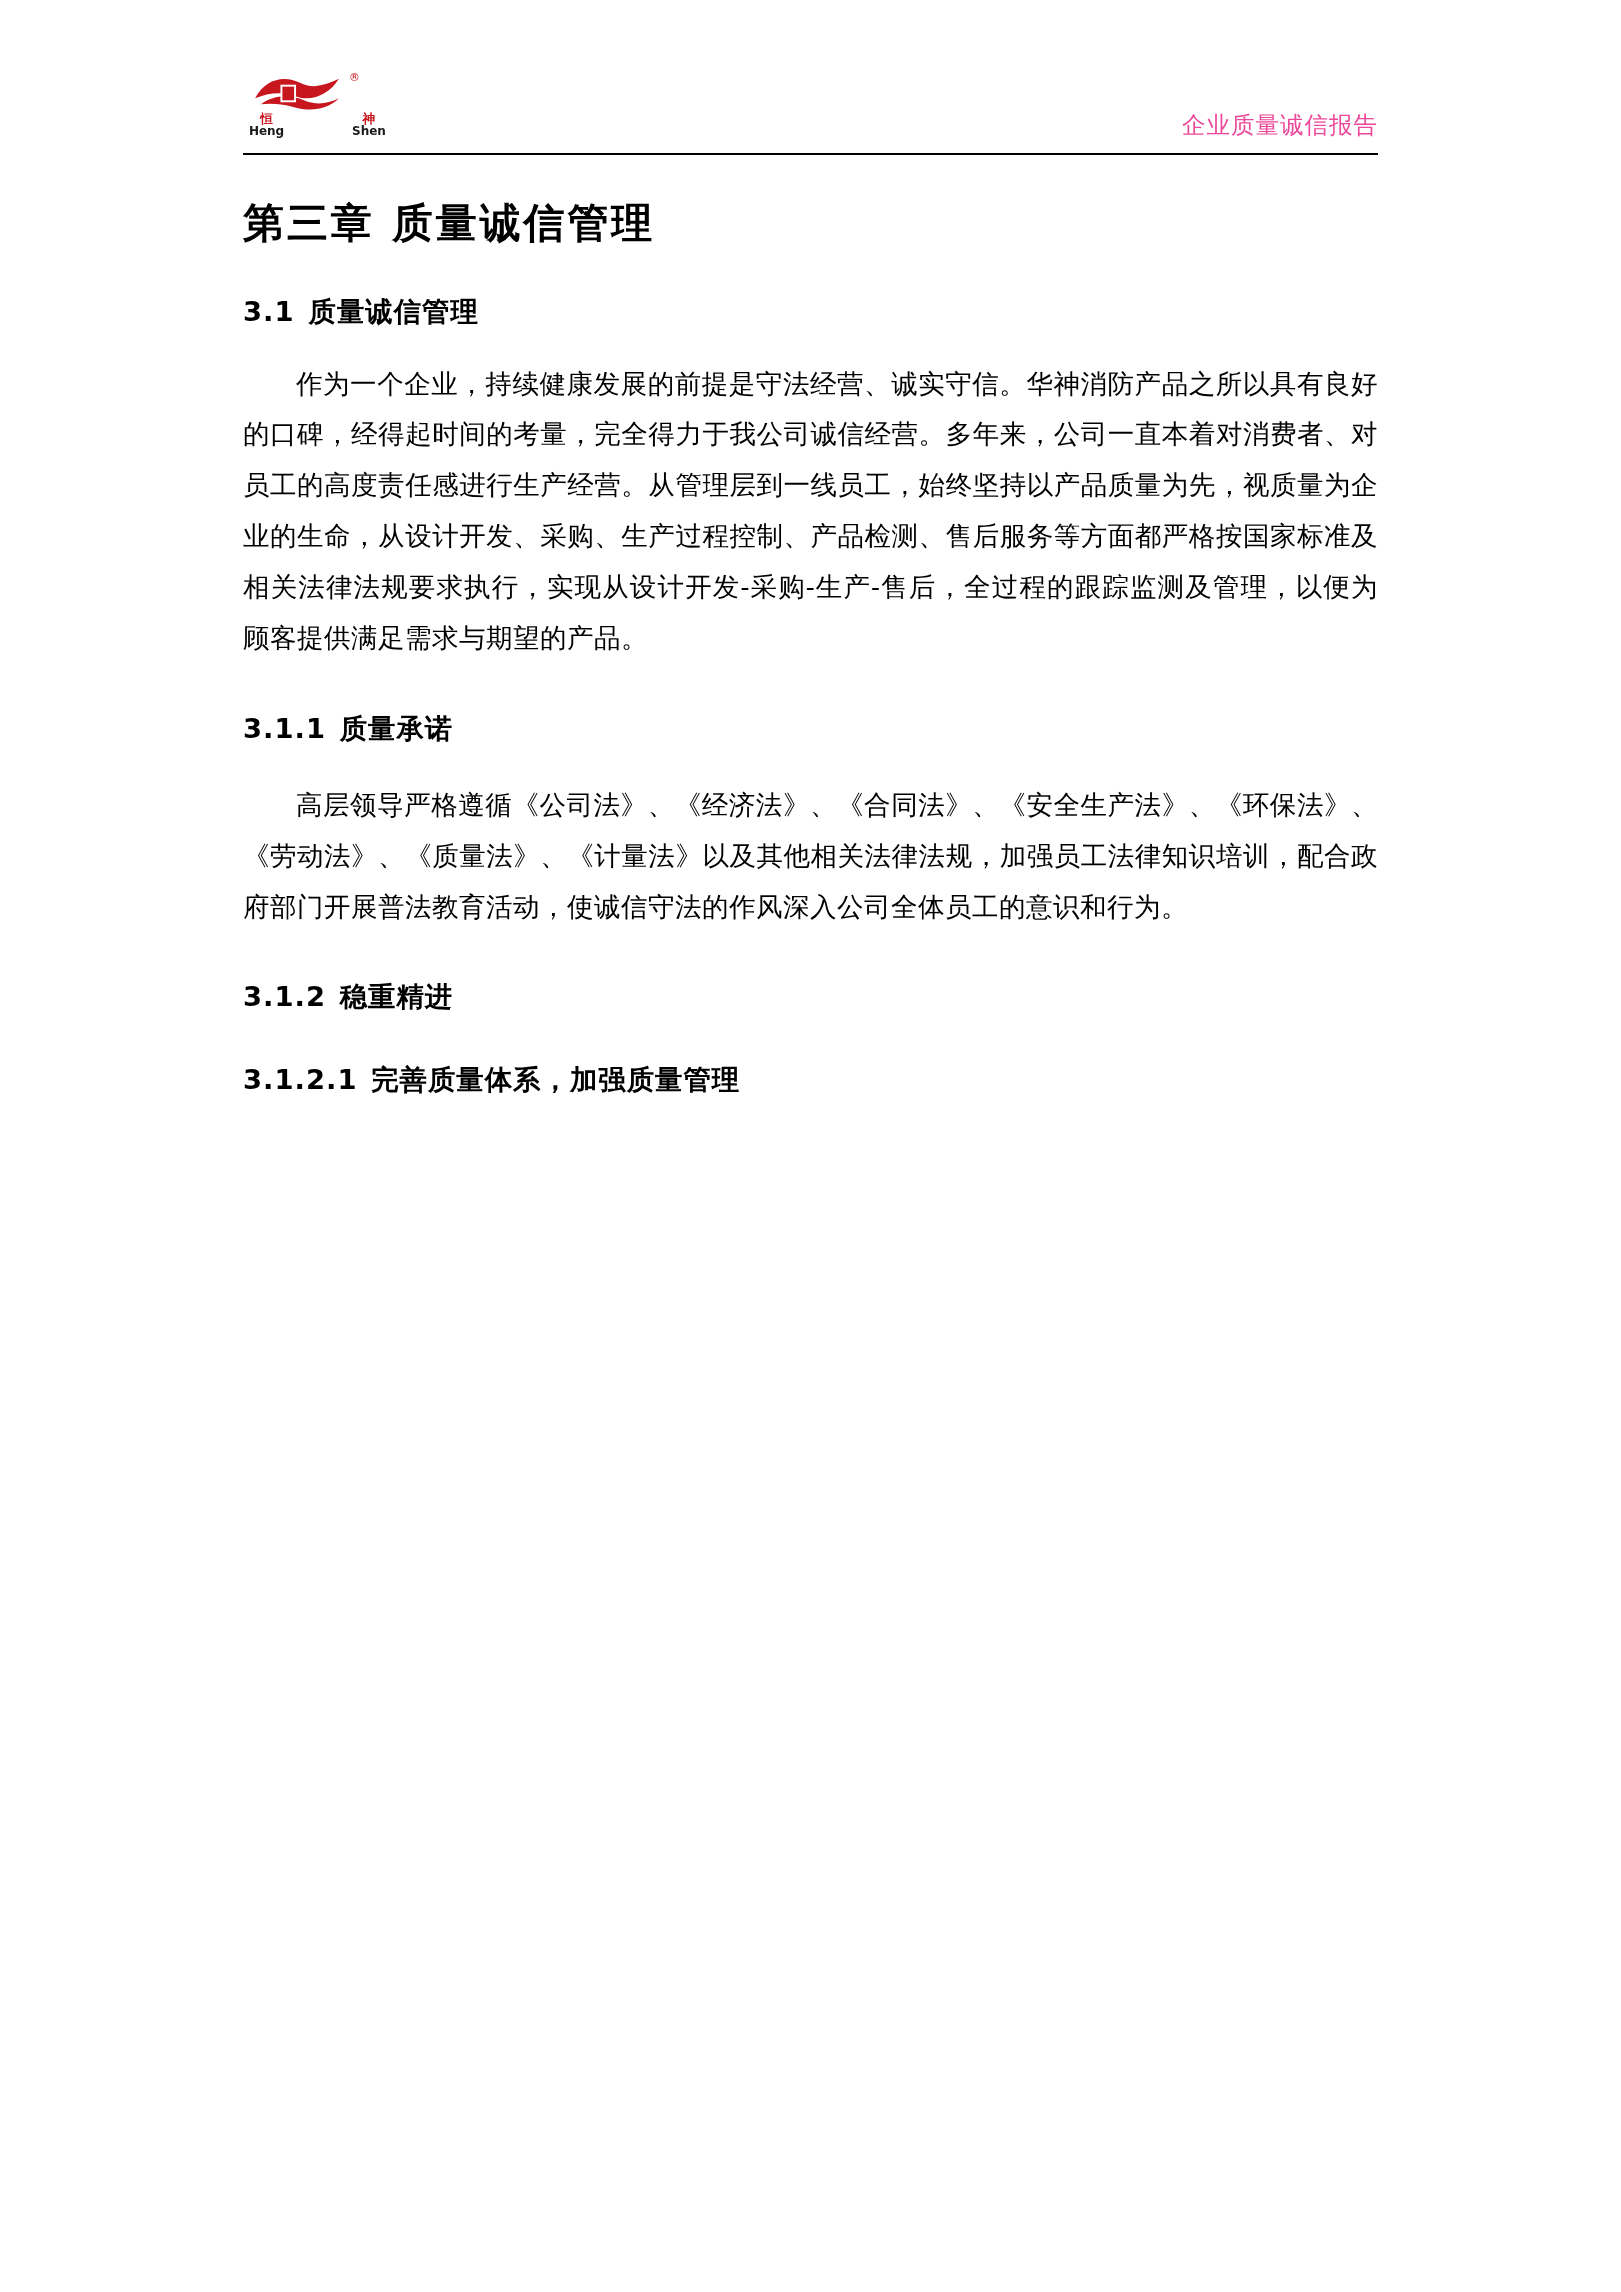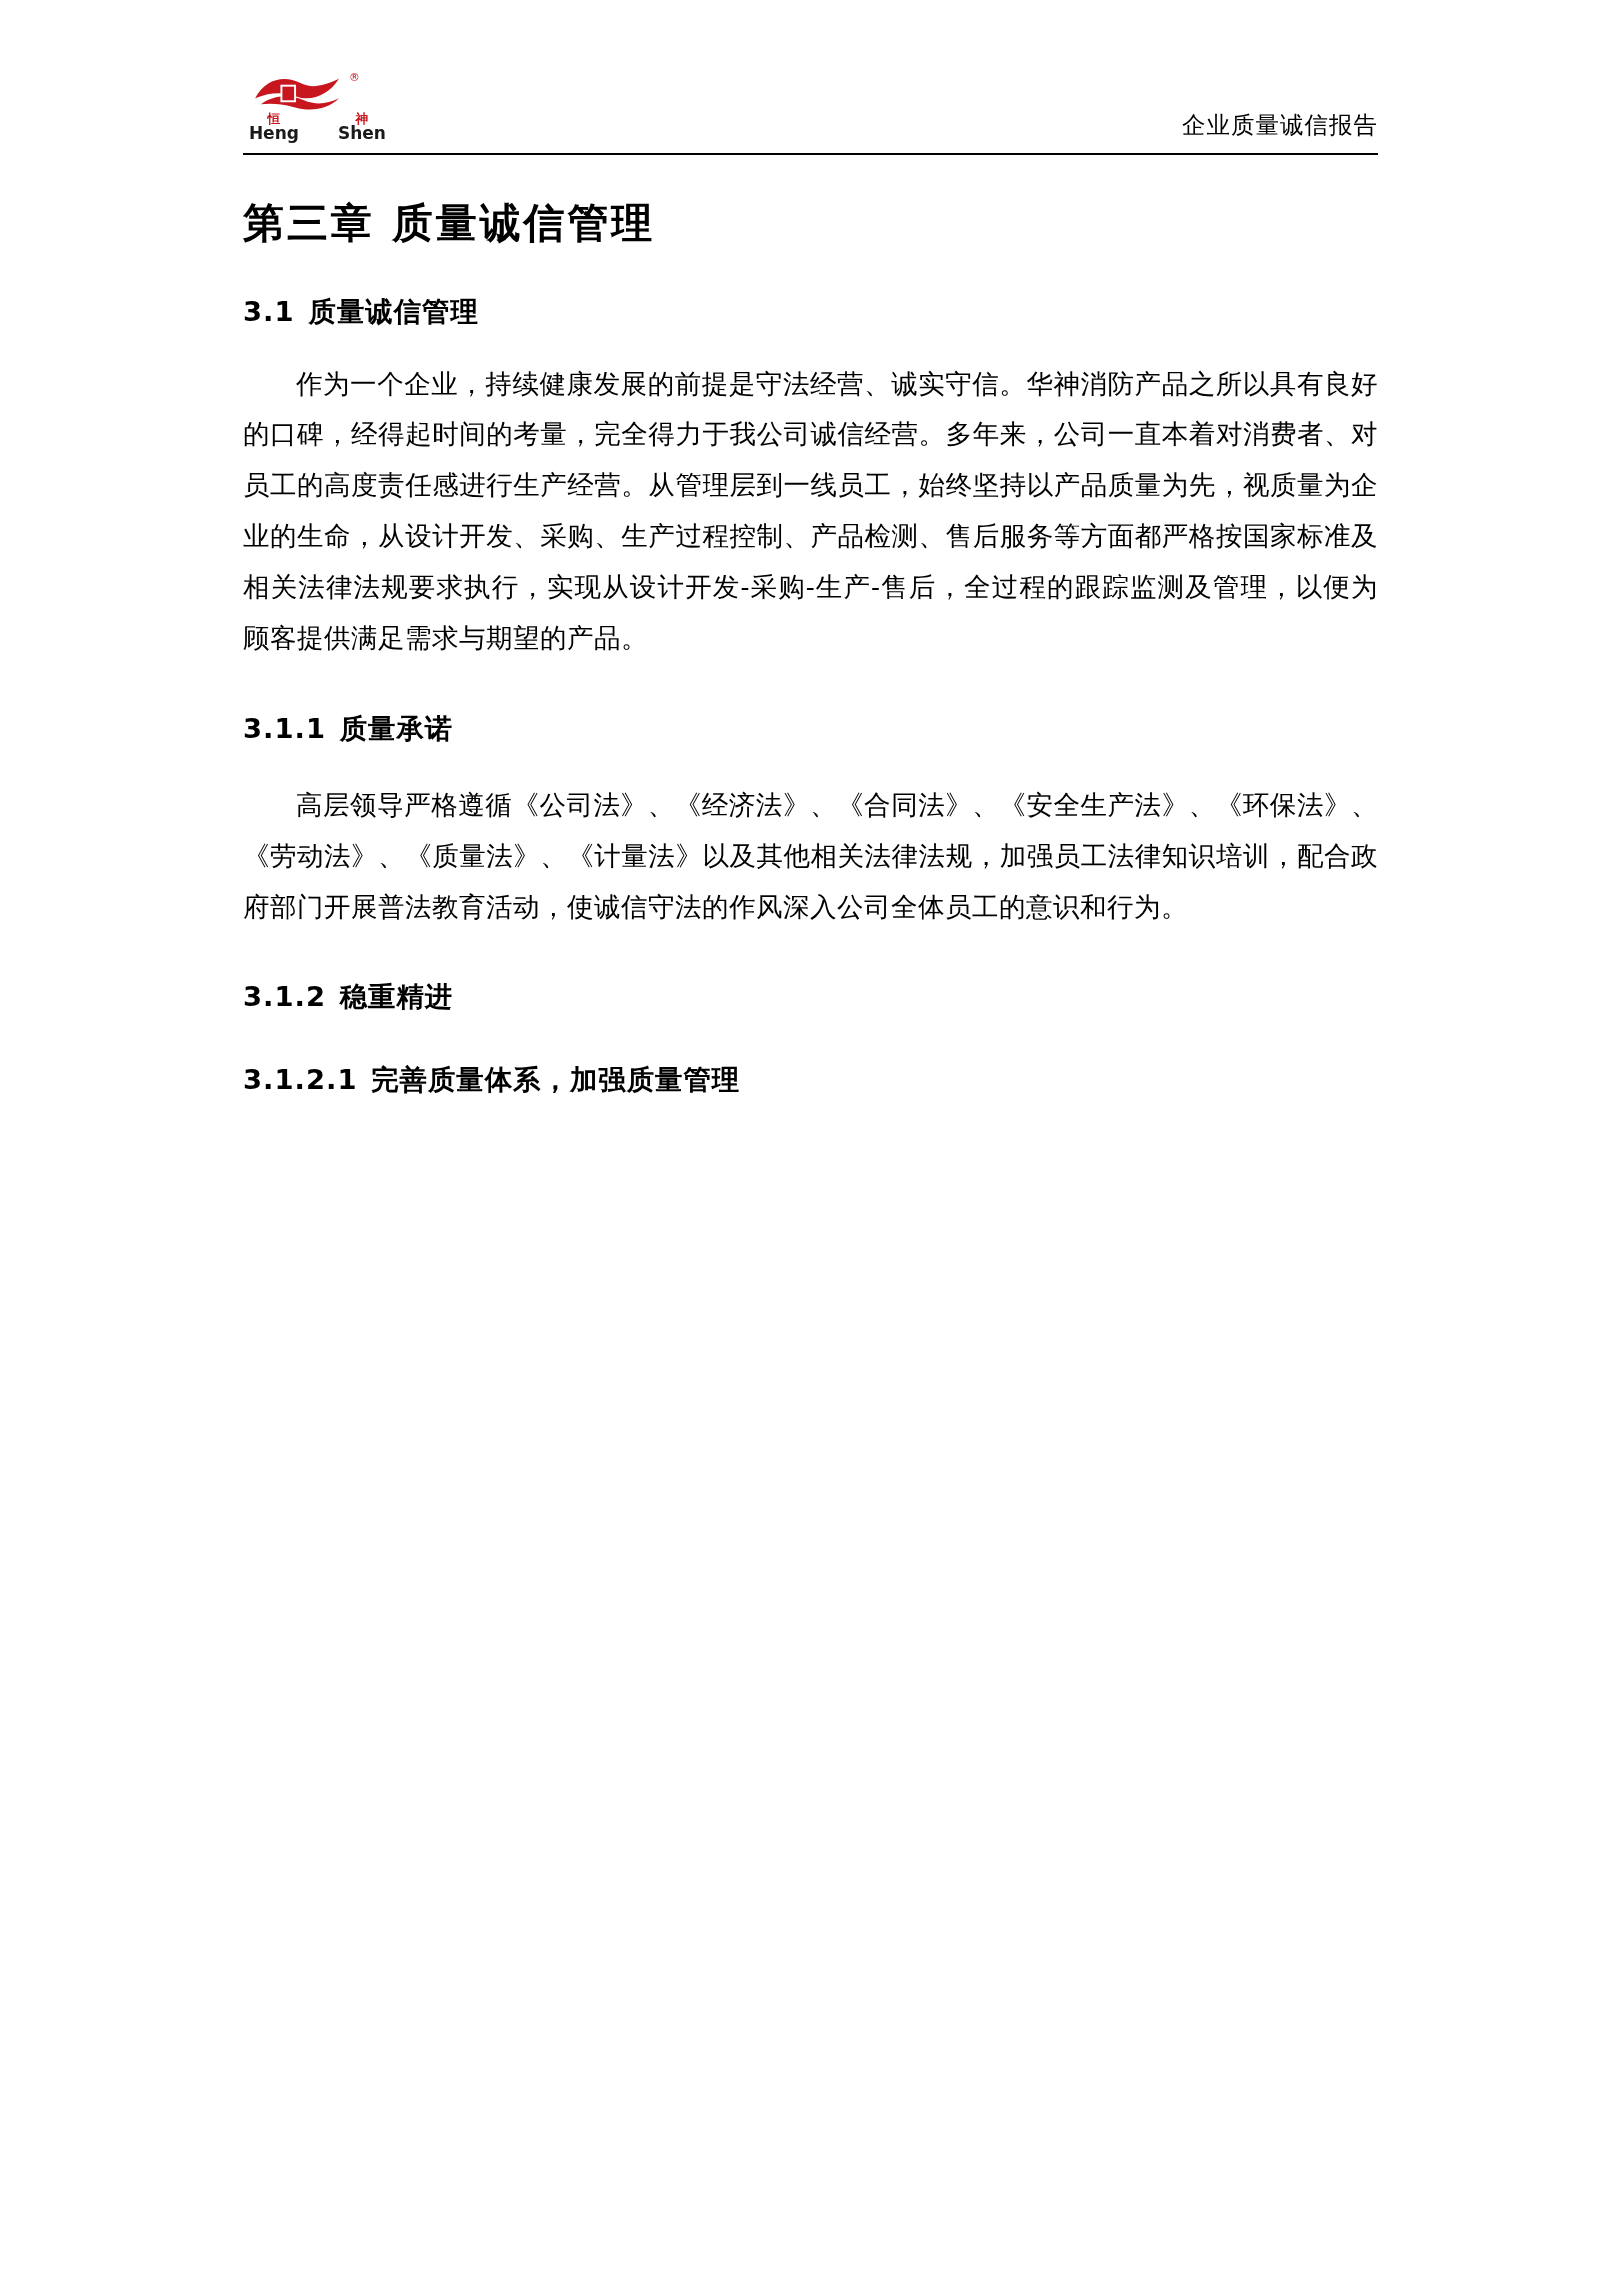--- a/index.html
+++ b/index.html
@@ -62,39 +62,39 @@
   .logo-cn {
     display: block;
     font-size: 12.7px;
     color: #c7161d;
     line-height: 1.05;
     text-align: center;
     font-weight: bold;
   }
   .logo-en {
     display: block;
-    font-size: 17px;
+    font-size: 12px;
     color: #1a1a1a;
     line-height: 1.05;
     text-align: right;
     font-weight: bold;
   }
   .logo-col { display: flex; flex-direction: column; align-items: center; }
   .logo-reg {
     position: absolute;
     left: 106px;
     top: 0px;
     font-size: 10.8px;
     color: #c7161d;
     font-family: "DejaVu Sans", "Liberation Sans", sans-serif;
   }
   .header-title {
     font-family: "DejaVu Sans", "Liberation Sans", sans-serif;
     font-size: 23.5px;
-    color: #000000;
+    color: #ec4899;
     padding-bottom: 11.8px;
     letter-spacing: 1px;
   }
 
   
   .content {
     position: absolute;
     top: 176px;
     left: 243px;
     right: 243px;

